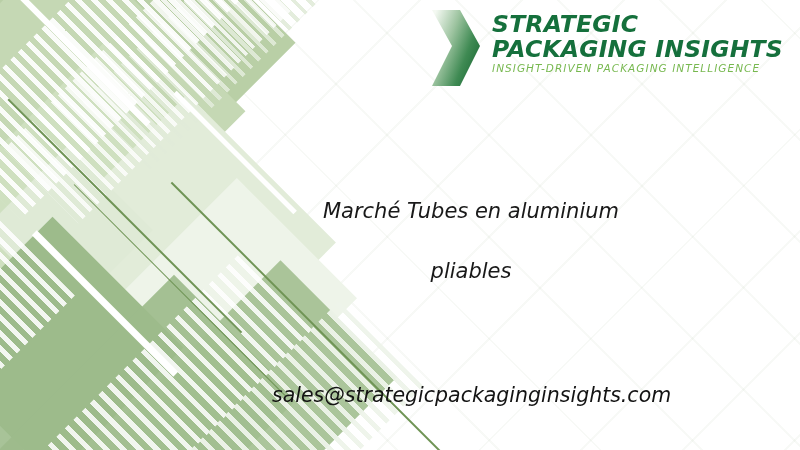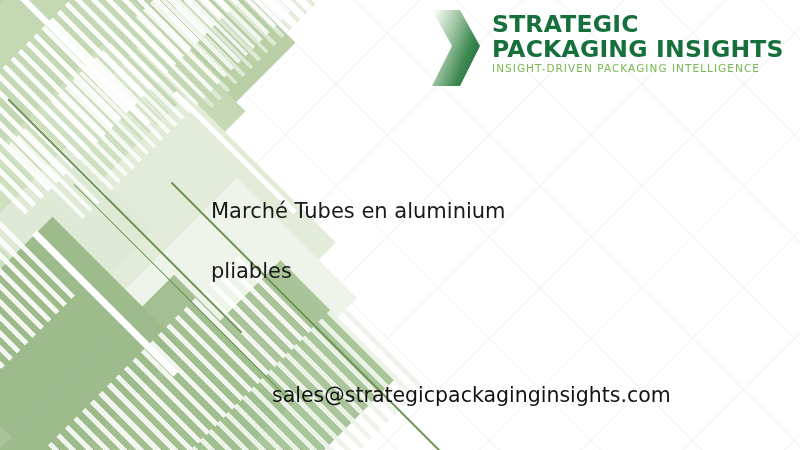--- a/index.html
+++ b/index.html
@@ -7,20 +7,21 @@
     padding: 0;
     background: #ffffff;
   }
   #slide {
     position: relative;
     width: 800px;
     height: 450px;
     overflow: hidden;
     background: #ffffff;
     font-family: "DejaVu Sans", "Liberation Sans", sans-serif;
+    font-style: italic;
   }
 
   
   .bg-layer {
     position: absolute;
     inset: 0;
     overflow: hidden;
     pointer-events: none;
   }
   .shape {
@@ -206,20 +207,21 @@
   
   .title {
     position: absolute;
     left: 211px;
     top: 181px;
     width: 520px;
     color: #191919;
     font-size: 21px;
     line-height: 60px;
     white-space: pre-line;
+    text-align: center;
   }
   .email {
     position: absolute;
     left: 272px;
     top: 382px;
     color: #131313;
     font-size: 20.5px;
     line-height: 26px;
   }
 </style>

